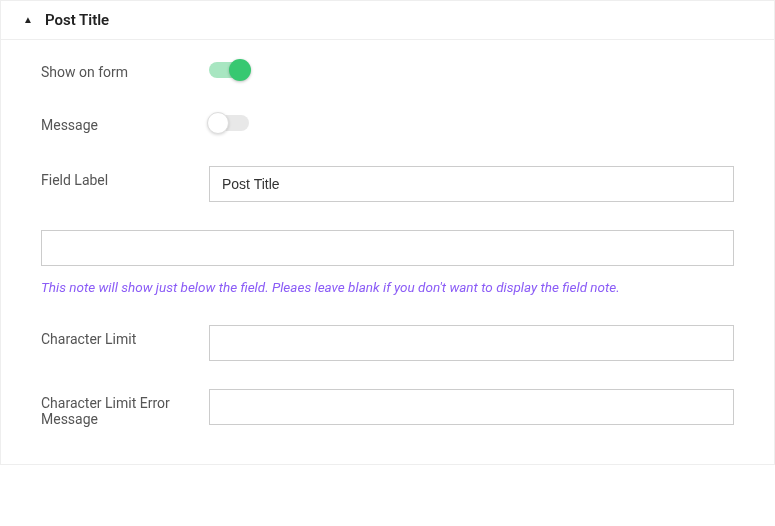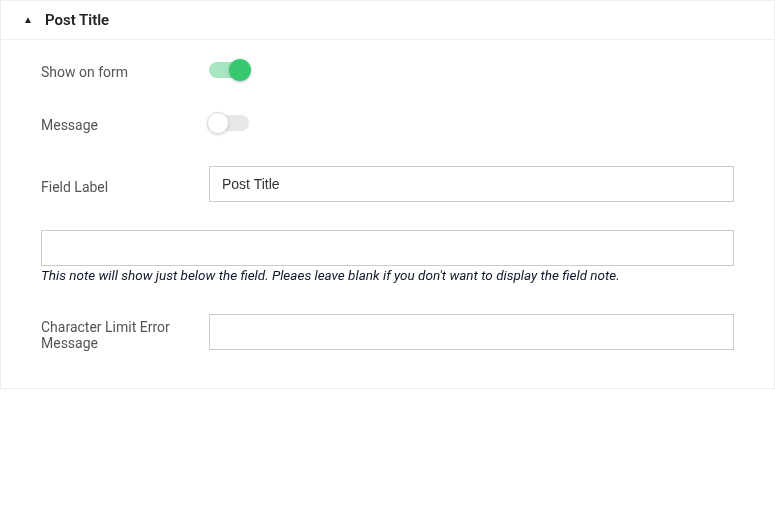--- a/index.html
+++ b/index.html
@@ -30,21 +30,21 @@
   .panel-title {
     font-weight: 600;
     color: #222;
     font-size: 15px;
   }
   .panel-body {
     padding: 20px 40px 30px 40px;
   }
   .row {
     display: flex;
-    align-items: center;
+    align-items: flex-start;
     margin-bottom: 28px;
   }
   .row.toggle-row { align-items: center; margin-bottom: 30px;}
   .row:last-child { margin-bottom: 7px; }
   .label-col {
     width: 168px;
     flex: 0 0 168px;
     padding-top: 6px;
     color: #555;
     font-size: 14px;
@@ -57,23 +57,23 @@
     width: 100%;
     height: 36px;
     border: 1px solid #ccc;
     padding: 0 12px;
     font-size: 14px;
     color: #333;
     outline: none;
     background: #fff;
   }
   .help {
-    margin-top: 0;
+    margin-top: 12px;
     font-style: italic;
-    color: #0f172a;
+    color: #8b5cf6;
     font-size: 13.5px;
     line-height: 1.4;
   }
   
   .toggle {
     position: relative;
     width: 40px;
     height: 20px;
     border-radius: 20px;
     cursor: pointer;
@@ -136,20 +136,26 @@
       </div>
     </div>
 
     <div class="row">
       <div class="control-col">
         <input type="text" class="text-input" value="" style="">
         <div class="help">This note will show just below the field. Pleaes leave blank if you don't want to display the field note.</div>
       </div>
     </div>
 
+    <div class="row">
+      <div class="label-col">Character Limit</div>
+      <div class="control-col">
+        <input type="text" class="text-input" value="" style="">
+      </div>
+    </div>
 
     <div class="row">
       <div class="label-col">Character Limit Error Message</div>
       <div class="control-col">
         <input type="text" class="text-input" value="" style="">
       </div>
     </div>
 
   </div>
 </div>

